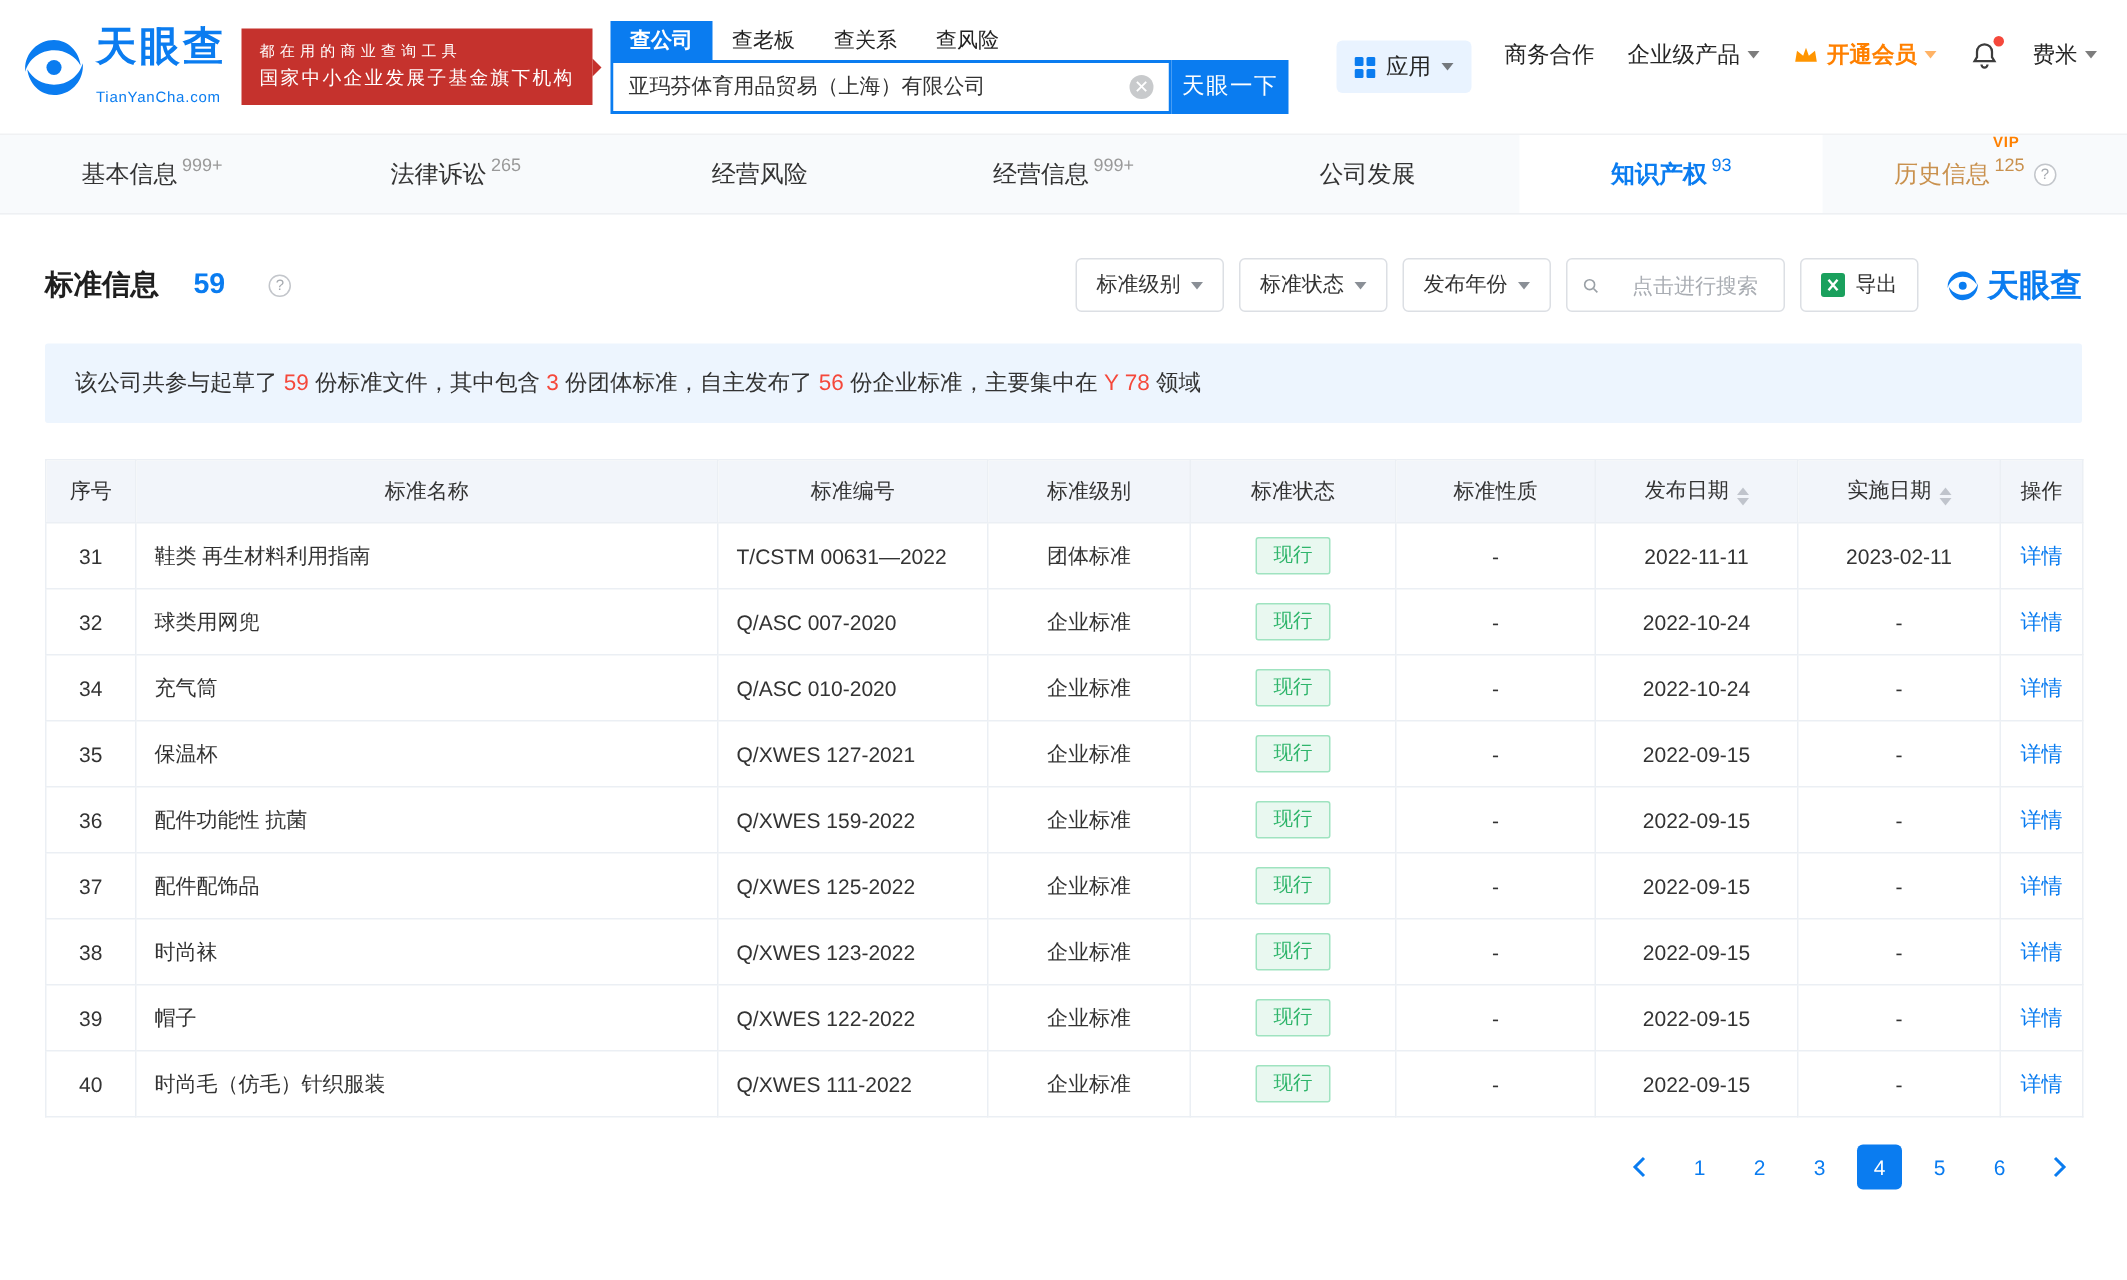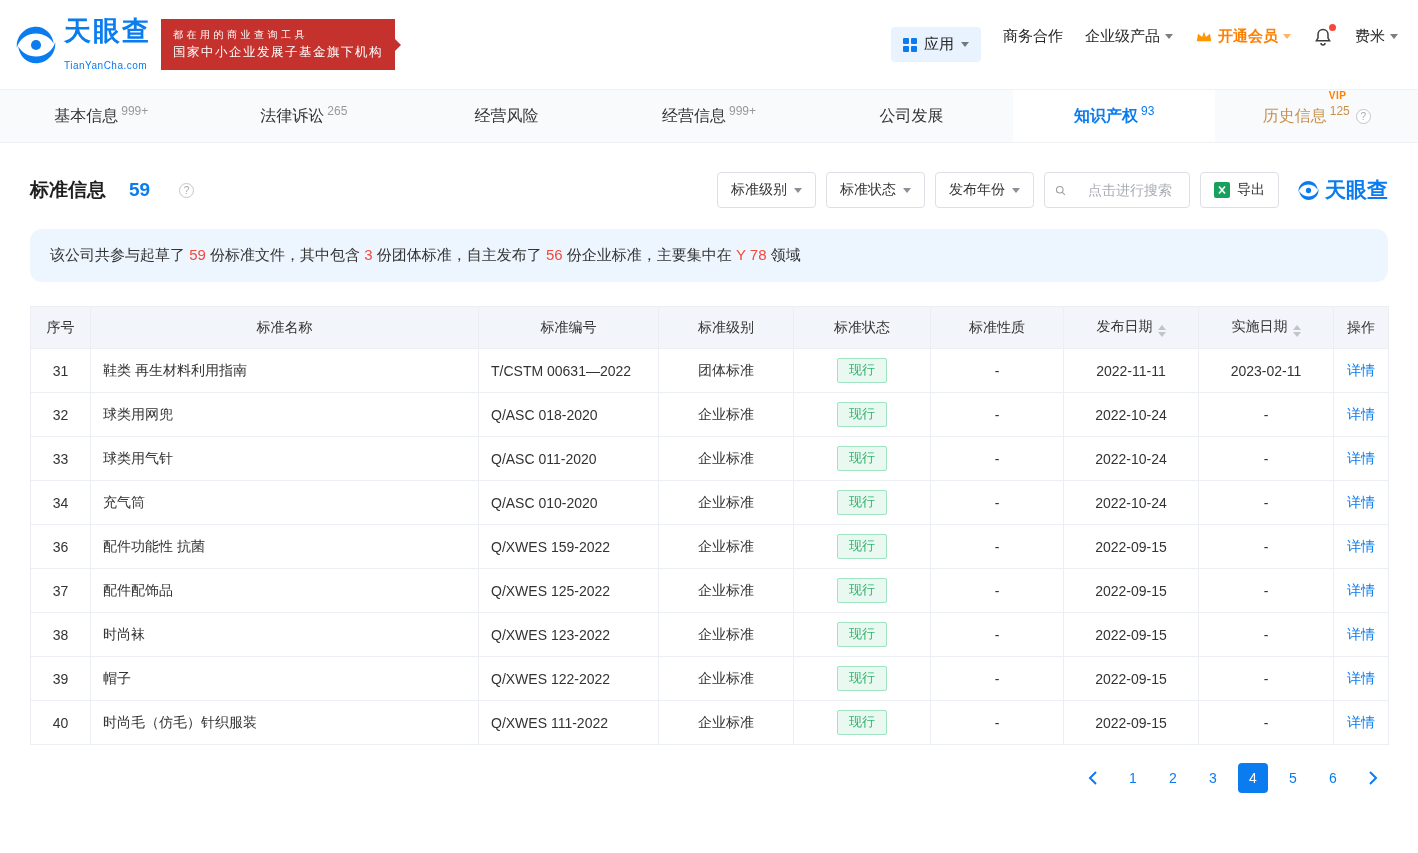--- a/index.html
+++ b/index.html
@@ -57,21 +57,21 @@
   .section-count{color:#0a7cf0}
   .controls{margin-left:auto;display:flex;align-items:center;gap:10px}
   .filter-group{display:flex;gap:10px}
   .filter-btn,.export-btn{height:36px;padding:0 13px;background:#fff;border:1px solid #dcdfe4;border-radius:4px;font-size:14px;color:#333;display:flex;align-items:center;gap:7px}
   .filter-btn .caret{border-top-color:#8a8f96;opacity:1}
   .mini-search{width:146px;height:36px;border:1px solid #dcdfe4;border-radius:4px;display:flex;align-items:center;gap:22px;padding:0 10px;background:#fff}
   .mini-search input{border:none;outline:none;width:100%;font-size:14px;color:#333}
   .mini-search input::placeholder{color:#a9adb3}
   .watermark{display:flex;align-items:center;gap:5px;margin-left:8px;color:#0a7cf0;font-size:21px;font-weight:700}
 
-  .summary{background:#edf5fe;padding:17px 20px;font-size:15px;color:#333;border-radius:12px;margin-bottom:24px}
+  .summary{background:#edf5fe;padding:17px 20px;font-size:15px;color:#333;border-radius:2px;margin-bottom:24px}
   .summary .hl{color:#f5483b}
 
   table{width:100%;border-collapse:collapse;table-layout:fixed;font-size:14px}
   th,td{border:1px solid #ebeff4;height:44px;padding:0 12px;text-align:center;font-weight:400;color:#333;overflow:hidden;white-space:nowrap}
   th{background:#f2f5fa;height:42px}
   td.col-name,td.col-code{text-align:left}
   .status-badge{display:inline-block;padding:3px 11px;font-size:13px;color:#2fb56b;background:#e9f8f0;border:1px solid #9fe3c0;border-radius:2px;line-height:1.3}
   .link{color:#0a7cf0}
   .sort{display:inline-flex;flex-direction:column;gap:2px;margin-left:5px;vertical-align:1px}
   .sort i{width:0;height:0;border-left:4px solid transparent;border-right:4px solid transparent}
@@ -99,20 +99,35 @@
       <span class="logo-domain">TianYanCha.com</span>
     </span>
   </a>
 
   <div class="promo">
     <div class="promo-line1">都在用的商业查询工具</div>
     <div class="promo-line2">国家中小企业发展子基金旗下机构</div>
     <span class="promo-arrow"></span>
   </div>
 
+  <div class="search-area">
+    <div class="search-tabs">
+        <a class="search-tab active">查公司</a>
+        <a class="search-tab">查老板</a>
+        <a class="search-tab">查关系</a>
+        <a class="search-tab">查风险</a>
+      </div>
+    <div class="search-row">
+      <div class="search-input-wrap">
+        <input value="亚玛芬体育用品贸易（上海）有限公司" style="">
+        <span class="clear-icon">✕</span>
+      </div>
+      <button class="search-btn">天眼一下</button>
+    </div>
+  </div>
 
   <nav class="top-nav">
     <div class="nav-item apps-chip">
       <svg width="14" height="14" viewBox="0 0 14 14">
         <rect x="0" y="0" width="6" height="6" rx="1" fill="#0a7cf0"></rect>
           <rect x="8" y="0" width="6" height="6" rx="1" fill="#0a7cf0"></rect>
         <rect x="0" y="8" width="6" height="6" rx="1" fill="#0a7cf0"></rect>
           <rect x="8" y="8" width="6" height="6" rx="1" fill="#0a7cf0"></rect>
       </svg>
       <span>应用</span>
@@ -264,47 +279,47 @@
           <td class="col-level">团体标准</td>
           <td class="col-status"><span class="status-badge">现行</span></td>
           <td class="col-nature">-</td>
           <td class="col-publish_date">2022-11-11</td>
           <td class="col-impl_date">2023-02-11</td>
           <td class="col-action"><a class="link">详情</a></td>
         </tr>
         <tr>
           <td class="col-no">32</td>
           <td class="col-name">球类用网兜</td>
-          <td class="col-code">Q/ASC 018-2020</td>
-          <td class="col-level">企业标准</td>
-          <td class="col-status"><span class="status-badge">现行</span></td>
-          <td class="col-nature">-</td>
-          <td class="col-publish_date">2022-10-24</td>
-          <td class="col-impl_date">-</td>
-          <td class="col-action"><a class="link">详情</a></td>
-        </tr>
-        <tr>
-          <td class="col-no">33</td>
-          <td class="col-name">球类用气针</td>
-          <td class="col-code">Q/ASC 011-2020</td>
+          <td class="col-code">Q/ASC 007-2020</td>
           <td class="col-level">企业标准</td>
           <td class="col-status"><span class="status-badge">现行</span></td>
           <td class="col-nature">-</td>
           <td class="col-publish_date">2022-10-24</td>
           <td class="col-impl_date">-</td>
           <td class="col-action"><a class="link">详情</a></td>
         </tr>
         <tr>
           <td class="col-no">34</td>
           <td class="col-name">充气筒</td>
           <td class="col-code">Q/ASC 010-2020</td>
           <td class="col-level">企业标准</td>
           <td class="col-status"><span class="status-badge">现行</span></td>
           <td class="col-nature">-</td>
           <td class="col-publish_date">2022-10-24</td>
+          <td class="col-impl_date">-</td>
+          <td class="col-action"><a class="link">详情</a></td>
+        </tr>
+        <tr>
+          <td class="col-no">35</td>
+          <td class="col-name">保温杯</td>
+          <td class="col-code">Q/XWES 127-2021</td>
+          <td class="col-level">企业标准</td>
+          <td class="col-status"><span class="status-badge">现行</span></td>
+          <td class="col-nature">-</td>
+          <td class="col-publish_date">2022-09-15</td>
           <td class="col-impl_date">-</td>
           <td class="col-action"><a class="link">详情</a></td>
         </tr>
         <tr>
           <td class="col-no">36</td>
           <td class="col-name">配件功能性 抗菌</td>
           <td class="col-code">Q/XWES 159-2022</td>
           <td class="col-level">企业标准</td>
           <td class="col-status"><span class="status-badge">现行</span></td>
           <td class="col-nature">-</td>

